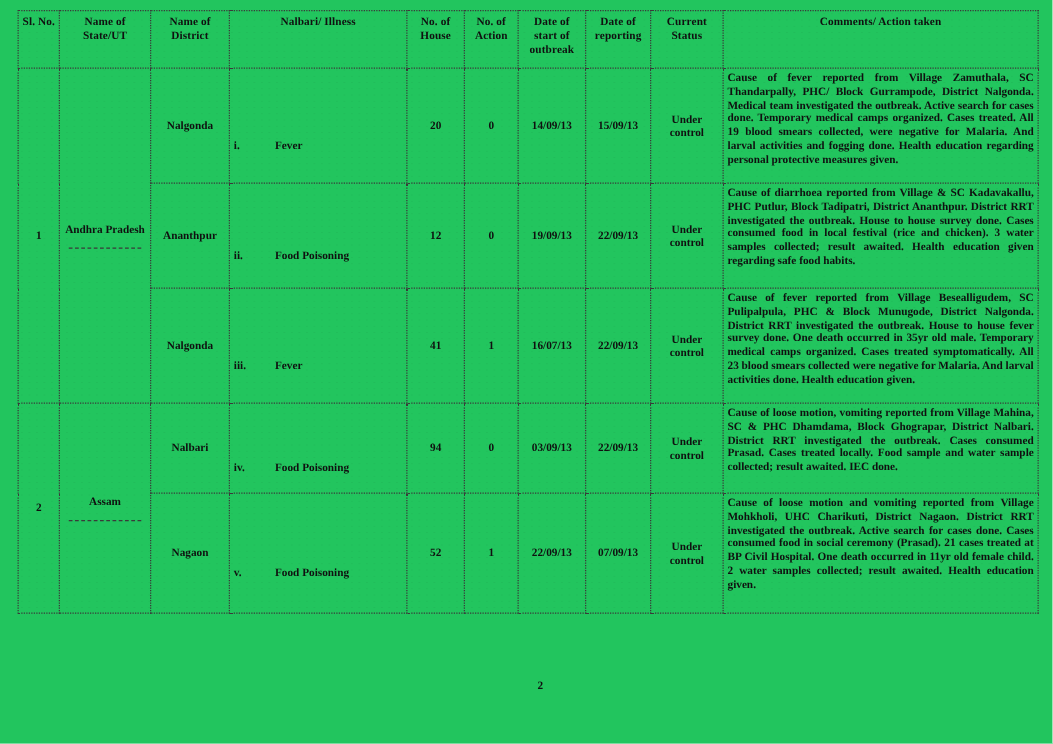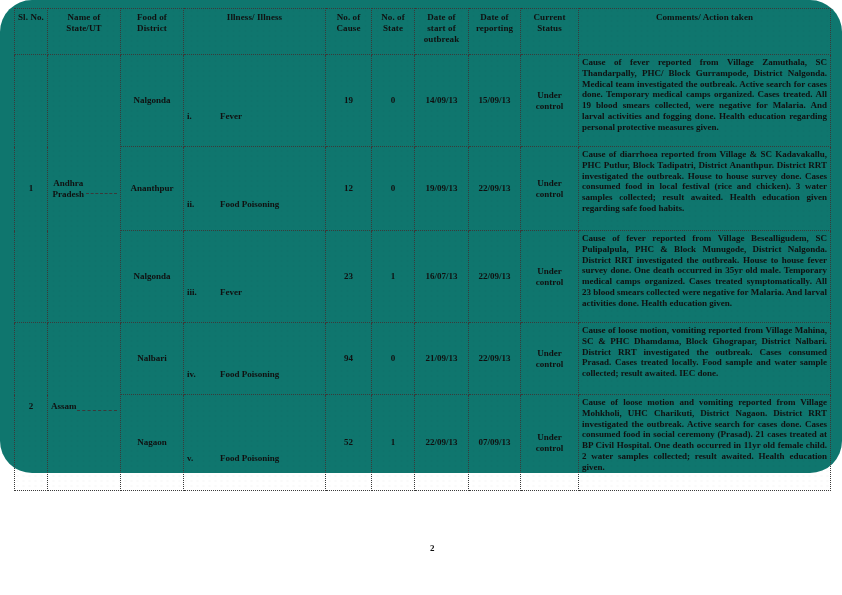--- a/index.html
+++ b/index.html
@@ -8,23 +8,22 @@
     width: 842px;
     height: 595px;
     background: #ffffff;
     font-family: "Liberation Serif", "DejaVu Serif", serif;
     color: #101010;
     overflow: hidden;
   }
   .page {
     position: relative;
     width: 842px;
-    height: 473px;
-    background: #0f766e;
-    border-radius: 32px;
+    height: 595px;
+    background: #22c55e;
   }
   table.report {
     position: absolute;
     left: 14px;
     top: 8px;
     width: 816px;
     border-collapse: collapse;
     table-layout: fixed;
     background-image: radial-gradient(rgba(0,0,0,0.045) 0.5px, transparent 0.7px);
     background-size: 6px 5px;
@@ -59,20 +58,21 @@
   }
   td.disease {
     text-align: left;
     padding-left: 13px;
   }
   .disease-line { display: flex; align-items: baseline; }
   .roman { width: 33px; flex: 0 0 33px; }
   .dname { flex: 1; margin-top: 32px; }
   td.state-cell .state-wrap {
     display: flex;
+    flex-direction: column;
     align-items: center;
     justify-content: center;
   }
   .state-name { text-align: center; }
   .state-leader {
     width: 58px;
     border-bottom: 1px dashed #3a3a3a;
     margin-top: 9px;
     height: 0;
   }
@@ -100,24 +100,24 @@
       <col style="width:54px">
         <col style="width:52px">
         <col style="width:58px">
       <col style="width:252px">
     </colgroup>
 
     <thead>
       <tr class="h-header">
         <th>Sl. No.</th>
         <th>Name of State/UT</th>
-        <th>Food of District</th>
-        <th>Illness/ Illness</th>
-        <th>No. of Cause</th>
-        <th>No. of State</th>
+        <th>Name of District</th>
+        <th>Nalbari/ Illness</th>
+        <th>No. of House</th>
+        <th>No. of Action</th>
         <th>Date of start of outbreak</th>
         <th>Date of reporting</th>
         <th>Current Status</th>
         <th>Comments/ Action taken</th>
       </tr>
     </thead>
 
     <tbody>
 
       <tr class="r1">
@@ -128,21 +128,21 @@
             <span class="state-leader"></span>
           </div>
         </td>
         <td>Nalgonda</td>
         <td class="disease">
           <span class="disease-line">
             <span class="roman">i.</span>
             <span class="dname">Fever</span>
           </span>
         </td>
-        <td>19</td>
+        <td>20</td>
         <td>0</td>
         <td>14/09/13</td>
         <td>15/09/13</td>
         <td>Under control</td>
         <td class="comments">Cause of fever reported from Village Zamuthala, SC Thandarpally, PHC/ Block Gurrampode, District Nalgonda. Medical team investigated the outbreak. Active search for cases done. Temporary medical camps organized. Cases treated. All 19 blood smears collected, were negative for Malaria.  And larval activities and fogging done. Health education regarding personal protective measures given.</td>
       </tr>
 
       <tr class="r2">
         <td>Ananthpur</td>
         <td class="disease">
@@ -160,21 +160,21 @@
       </tr>
 
       <tr class="r3">
         <td>Nalgonda</td>
         <td class="disease">
           <span class="disease-line">
             <span class="roman">iii.</span>
             <span class="dname">Fever</span>
           </span>
         </td>
-        <td>23</td>
+        <td>41</td>
         <td>1</td>
         <td>16/07/13</td>
         <td>22/09/13</td>
         <td>Under control</td>
         <td class="comments">Cause of fever reported from Village Besealligudem, SC Pulipalpula, PHC &amp; Block Munugode, District Nalgonda. District RRT investigated the outbreak. House to house fever survey done.  One death occurred in 35yr old male. Temporary medical camps organized. Cases treated symptomatically.  All 23 blood smears collected were negative for Malaria. And larval activities done. Health education given.</td>
       </tr>
 
       <tr class="r4">
         <td rowspan="2">2</td>
         <td rowspan="2" class="state-cell">
@@ -185,21 +185,21 @@
         </td>
         <td>Nalbari</td>
         <td class="disease">
           <span class="disease-line">
             <span class="roman">iv.</span>
             <span class="dname">Food Poisoning</span>
           </span>
         </td>
         <td>94</td>
         <td>0</td>
-        <td>21/09/13</td>
+        <td>03/09/13</td>
         <td>22/09/13</td>
         <td>Under control</td>
         <td class="comments">Cause of loose motion, vomiting reported from Village Mahina, SC &amp; PHC Dhamdama, Block Ghograpar, District Nalbari. District RRT investigated the outbreak. Cases consumed Prasad. Cases treated locally. Food sample and water sample collected; result awaited. IEC done.</td>
       </tr>
 
       <tr class="r5">
         <td>Nagaon</td>
         <td class="disease">
           <span class="disease-line">
             <span class="roman">v.</span>

